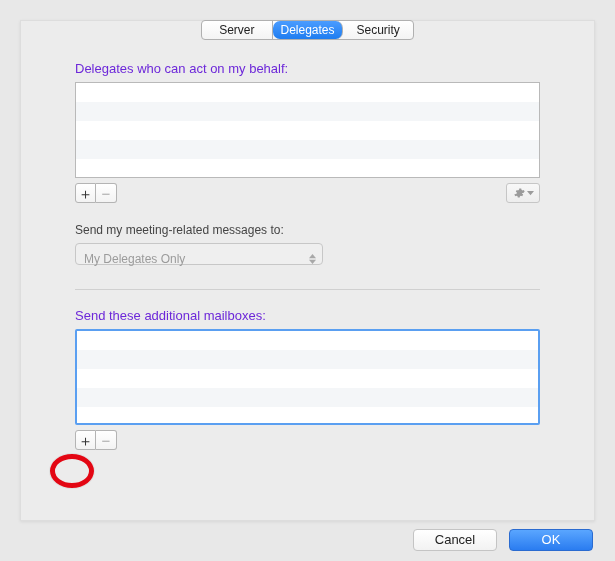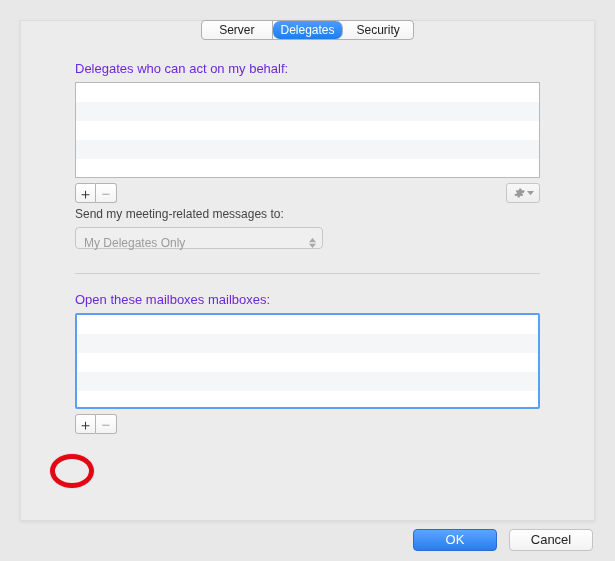--- a/index.html
+++ b/index.html
@@ -98,21 +98,21 @@
       background: linear-gradient(#f8f8f8,#ededed);
       border: 1px solid #c6c6c6;
       border-radius: 3px;
       display:flex; align-items:center; justify-content:center; gap:2px;
       color:#999;
     }
     .gear-btn svg { display:block; }
     .sublabel {
       font-size: 12px;
       color: #444;
-      margin-top: 4px;
+      margin-top: 20px;
     }
     .select {
       margin-top: 6px;
       width: 248px;
       height: 22px;
       background: #efefef;
       border: 1px solid #c7c7c7;
       border-radius: 4px;
       display:flex; align-items:center; justify-content:space-between;
       padding: 9px 6px 0 8px;
@@ -224,21 +224,21 @@
             <path d="M5 0L0 6h10z"></path>
           </svg>
         <svg width="7" height="5" viewBox="0 0 10 7" fill="#a8a8a8">
             <path d="M0 1l5 6 5-6z"></path>
           </svg>
       </span>
     </div>
 
     <hr class="divider">
 
-    <div class="section-label">Open these mailboxes mailboxes:</div>
+    <div class="section-label">Send these additional mailboxes:</div>
     <div class="listbox focused">
       <div class="rows">
         <div class="row"></div>
         <div class="row alt"></div>
         <div class="row"></div>
         <div class="row alt"></div>
         <div class="row"></div>
       </div>
     </div>
     <div class="plusminus-row" style="justify-content:flex-start;">
@@ -250,15 +250,15 @@
           <span>−</span>
         </div>
       </div>
     </div>
   </div>
 </div>
 
 <div class="highlight-ring"></div>
 
 <div class="bottom-buttons">
+  <div class="btn btn-cancel">Cancel</div>
   <div class="btn btn-ok">OK</div>
-  <div class="btn btn-cancel">Cancel</div>
 </div>
 
 </body></html>

